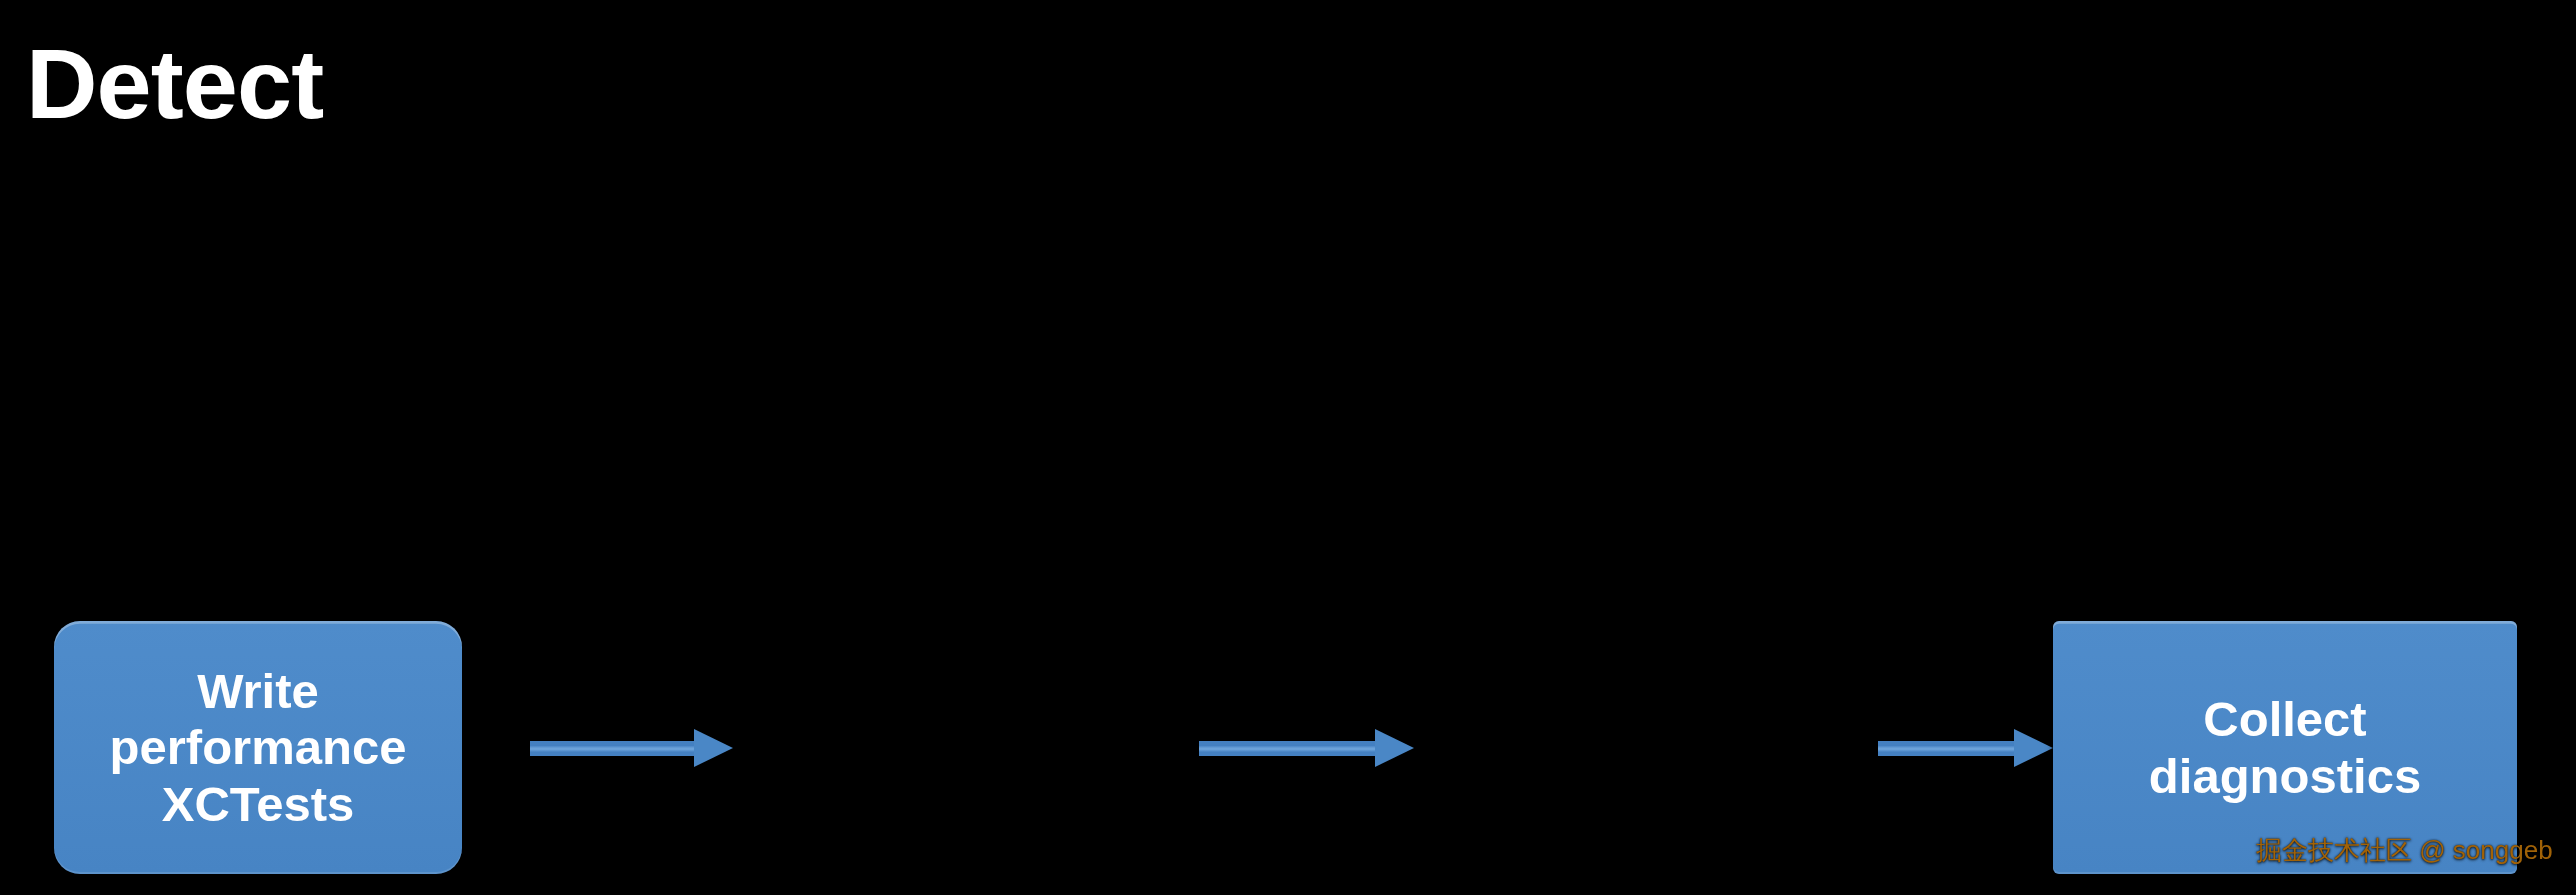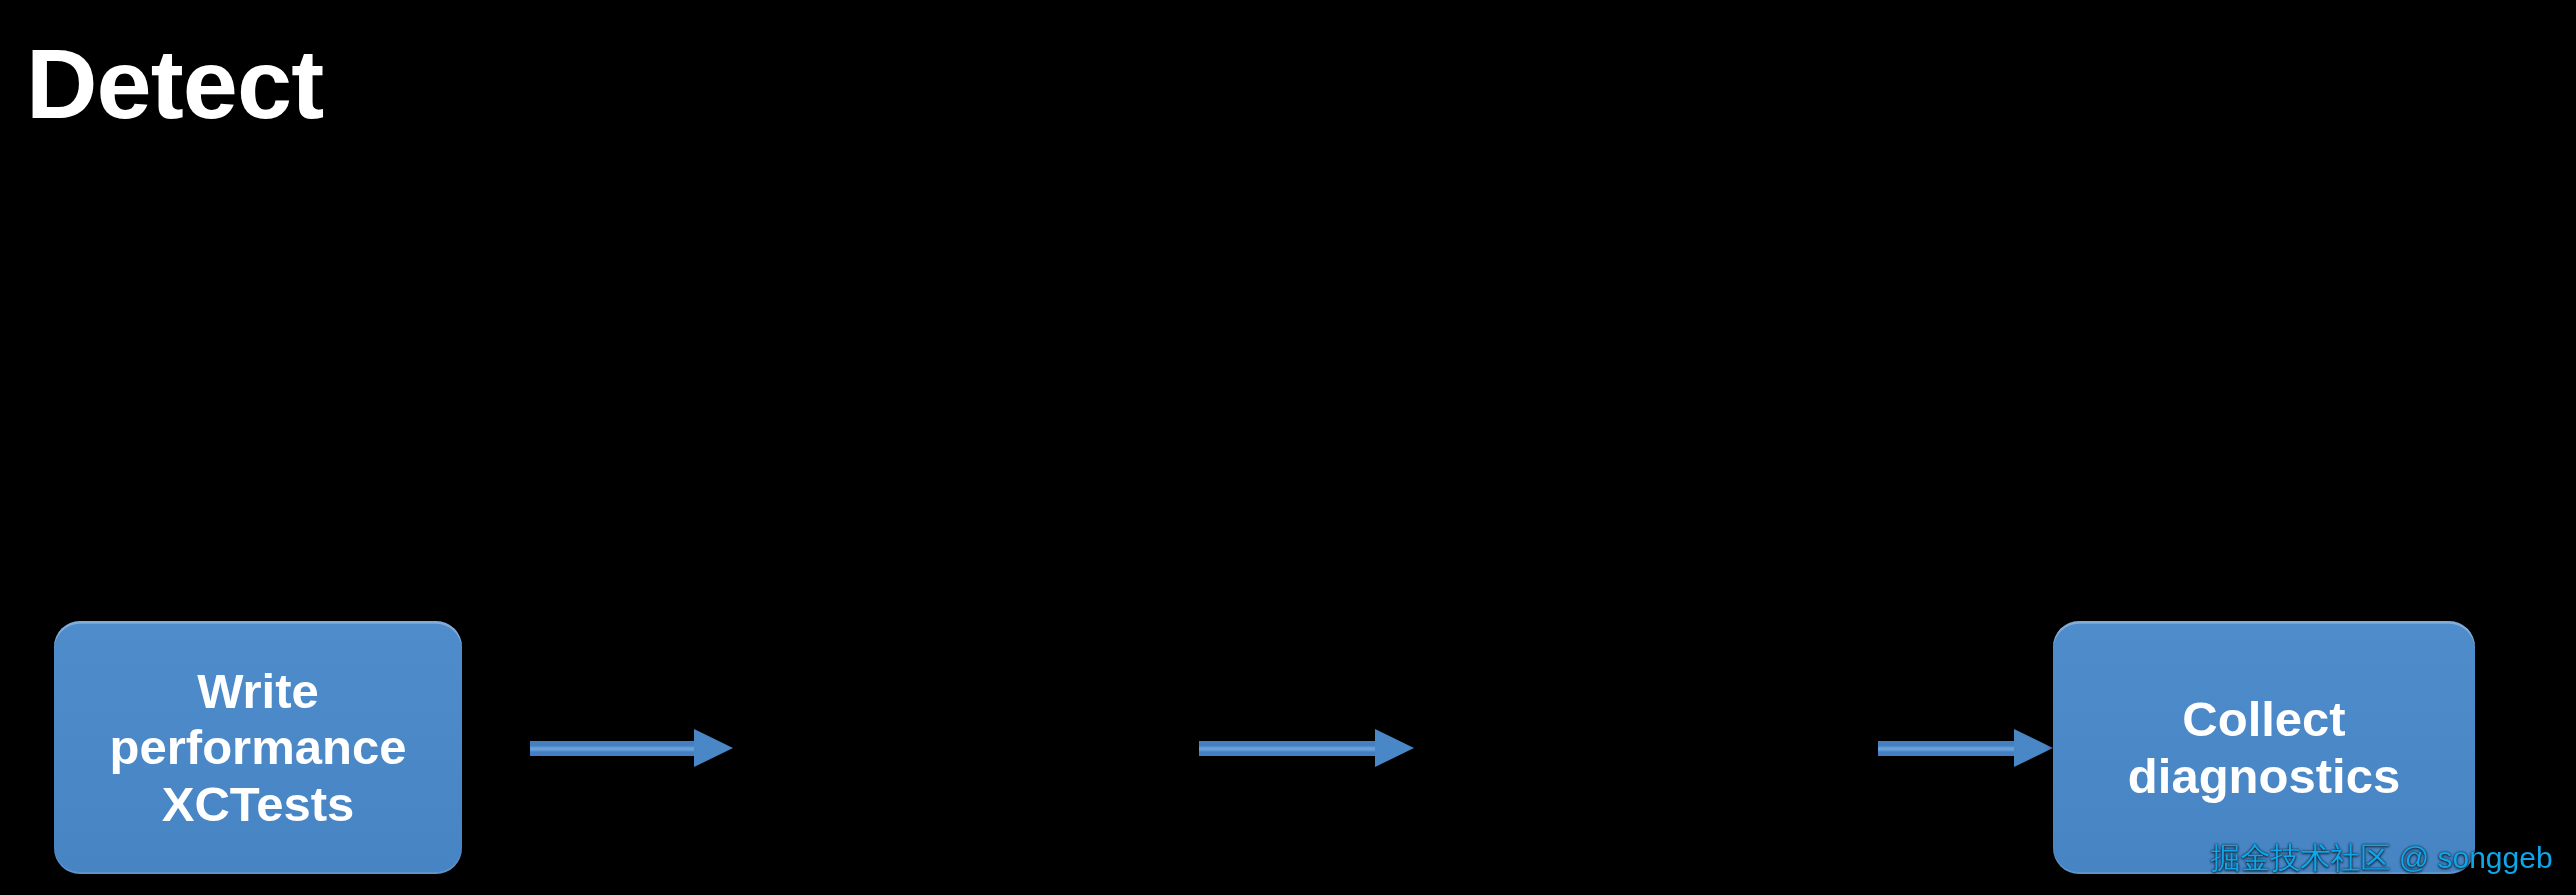--- a/index.html
+++ b/index.html
@@ -45,21 +45,21 @@
   }
   .step .step-label {
     color: #ffffff;
     font-size: 49px;
     font-weight: 700;
     line-height: 1.15;
   }
   .step-1 { left: 54px;   width: 408px; }
   .step-2 { left: 733px;  width: 466px; }
   .step-3 { left: 1414px; width: 464px; }
-  .step-4 { left: 2053px; width: 422px; }
+  .step-4 { left: 2053px; width: 464px; border-radius: 6px; }
 
   .arrow {
     position: absolute;
     top: 729px; 
     height: 39px;
   }
   .arrow .shaft {
     position: absolute;
     left: 0;
     top: 12px;
@@ -81,24 +81,24 @@
   .arrow-2 { left: 1199px; width: 215px; }
   .arrow-2 .shaft { width: 178px; }
   .arrow-2 .head  { left: 176px; }
   .arrow-3 { left: 1878px; width: 175px; }
   .arrow-3 .shaft { width: 138px; }
   .arrow-3 .head  { left: 136px; }
 
   .watermark {
     position: absolute;
     right: 23.4px;
-    bottom: 17px;
-    font-size: 30px;
+    bottom: 28px;
+    font-size: 26px;
     font-weight: 400;
-    color: #0ea5e9;
+    color: #a16207;
     text-shadow: 0 0.9px 2.8px rgba(0,0,0,0.85), 0 0 1.9px rgba(0,0,0,0.7);
     white-space: nowrap;
   }
 </style>
 </head>
 <body>
 
 <div class="slide">
 
   <h1 class="title">Detect</h1>

